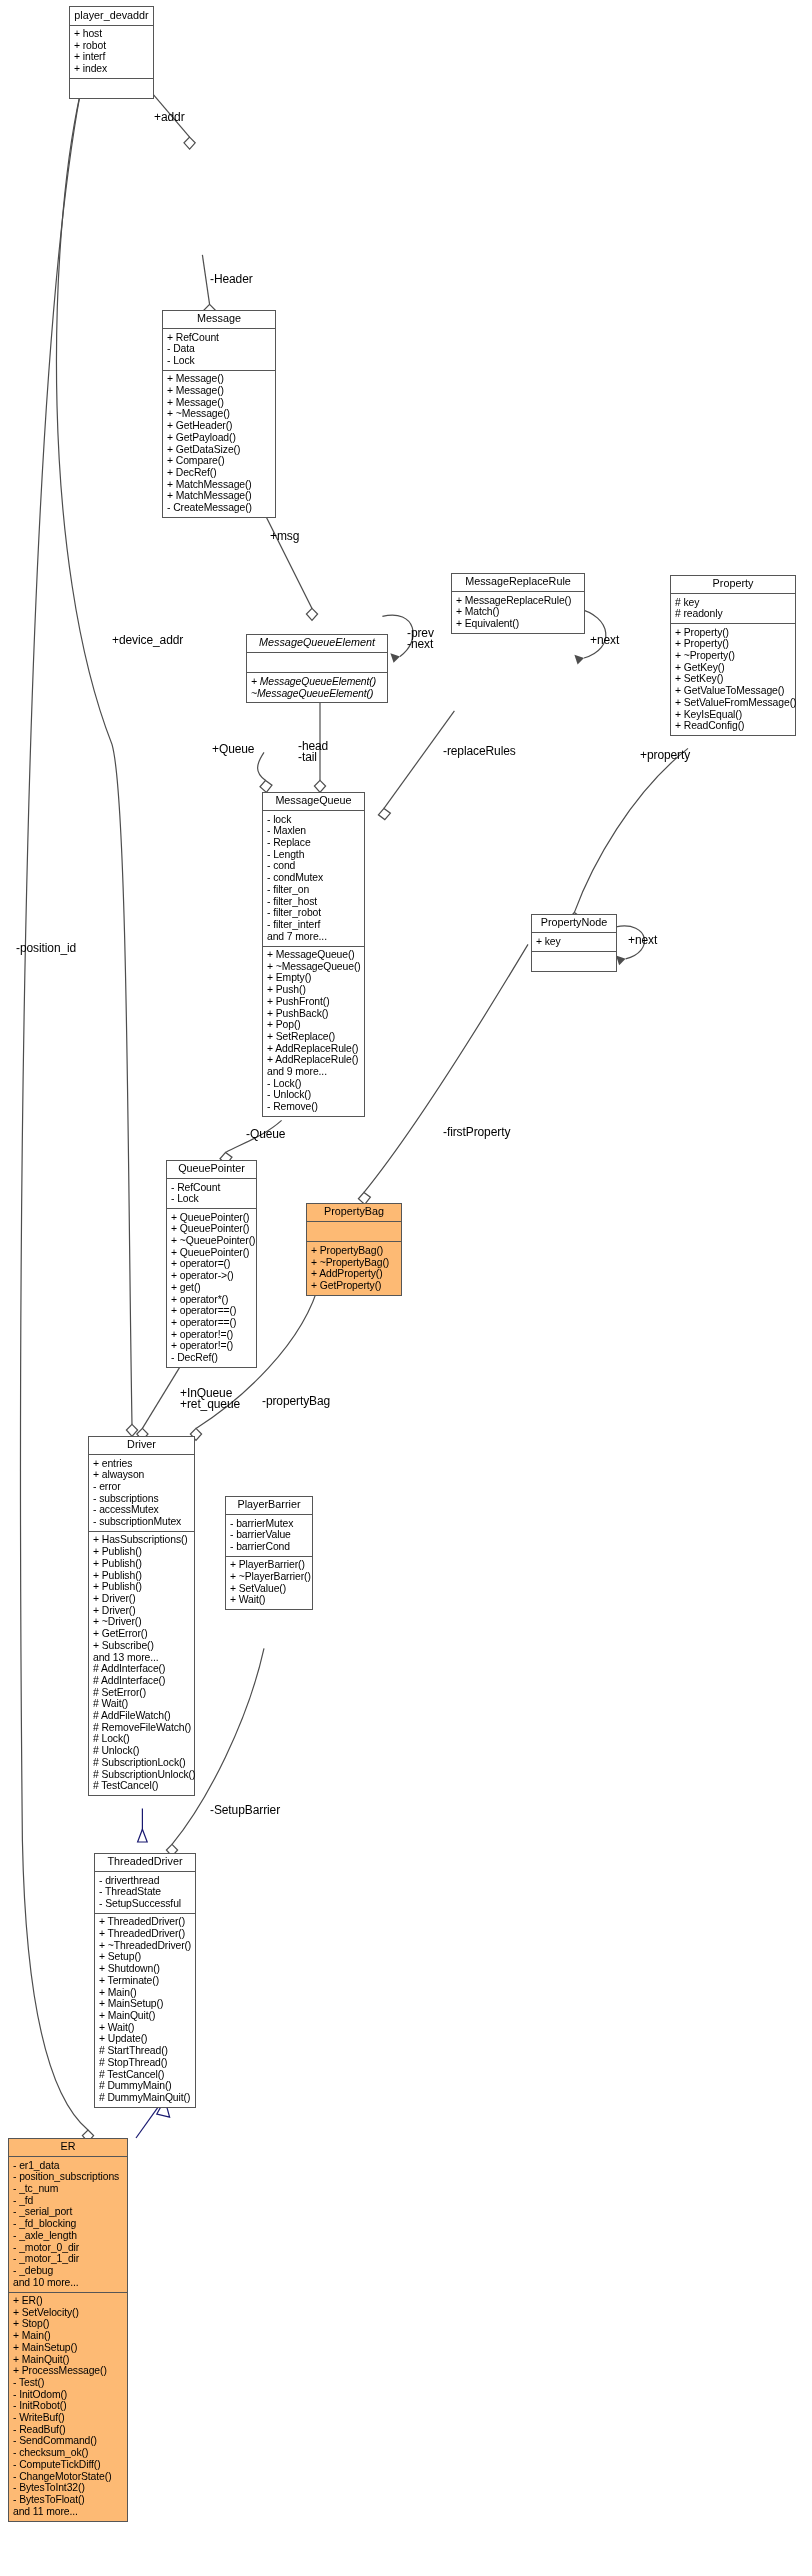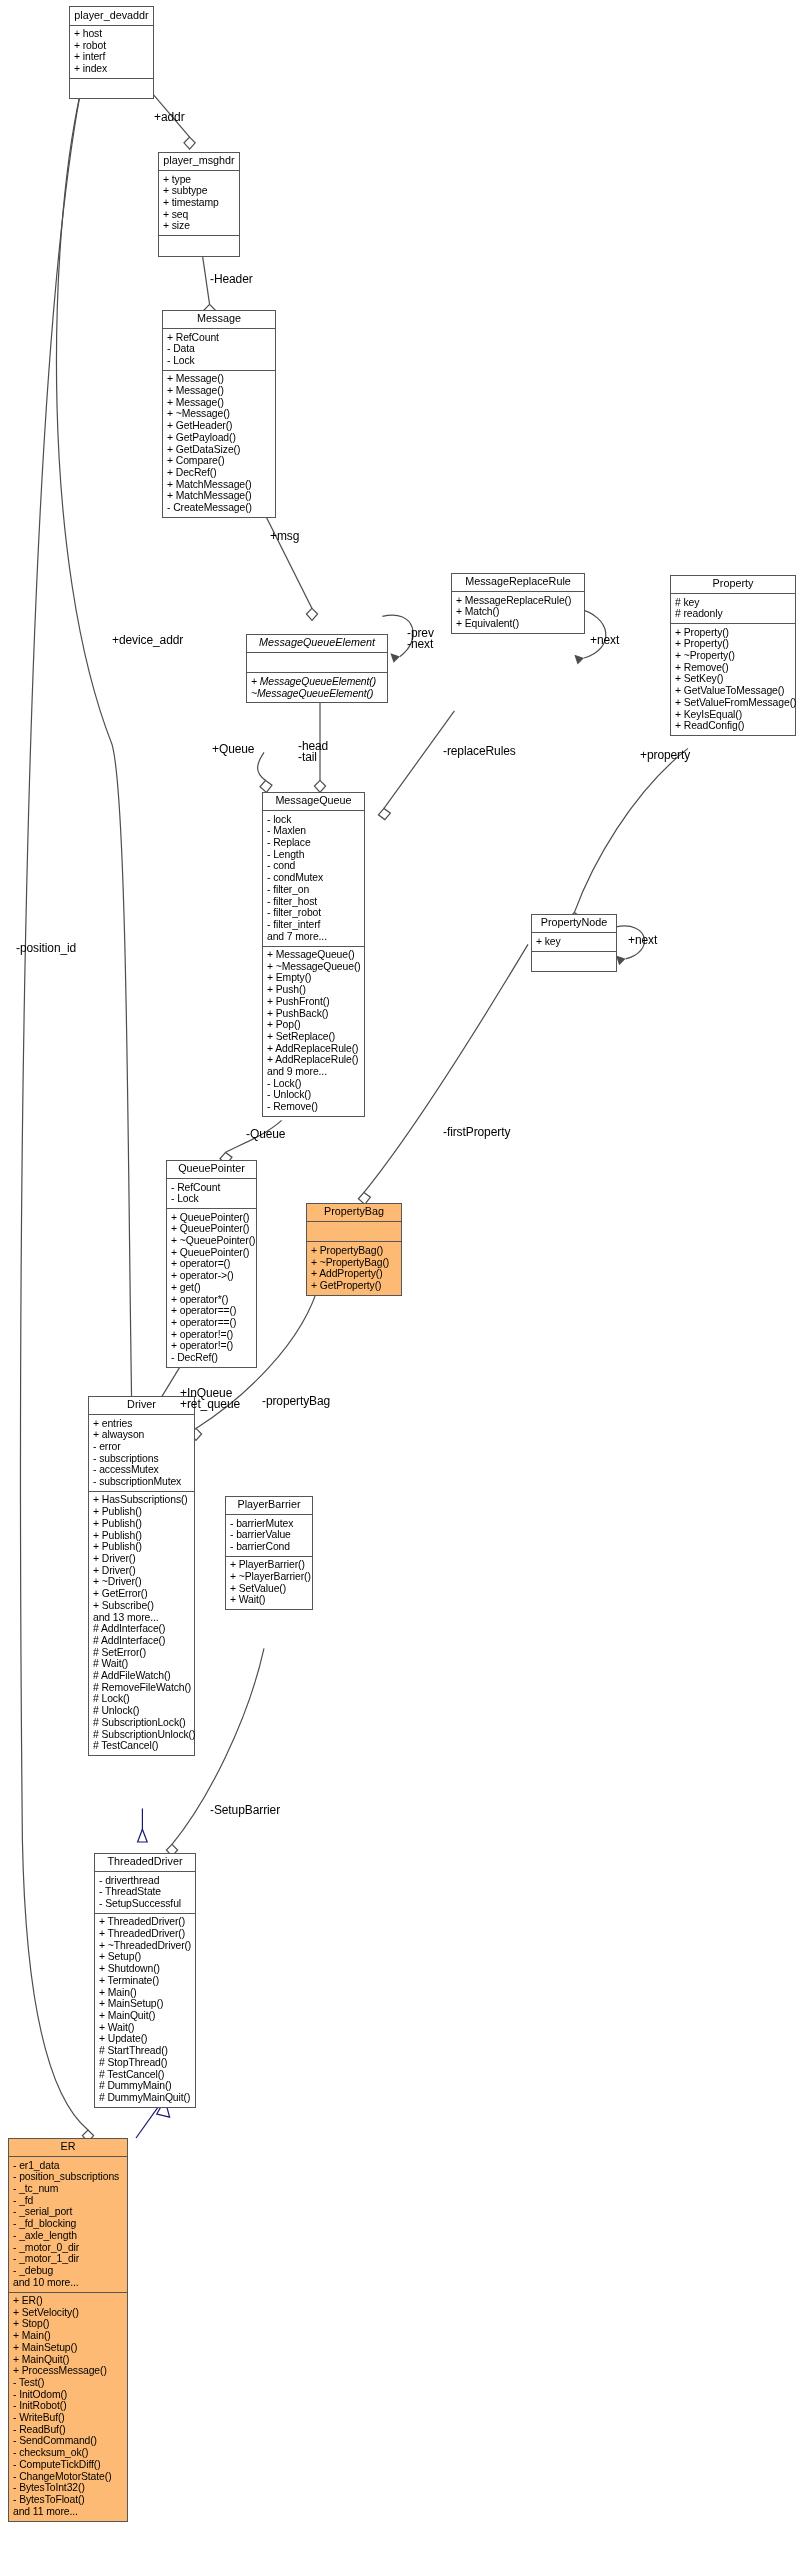--- a/index.html
+++ b/index.html
@@ -152,31 +152,20 @@
     <div class="uml-title">player_devaddr</div>
     <div class="uml-section">
         <div class="uml-row">+ host</div>
         <div class="uml-row">+ robot</div>
         <div class="uml-row">+ interf</div>
         <div class="uml-row">+ index</div>
       </div>
     <div class="uml-section empty"></div>
   </div>
 
-  <div class="uml-class" style="left:158px; top:152px; width:82px;">
-    <div class="uml-title">player_msghdr</div>
-    <div class="uml-section">
-        <div class="uml-row">+ type</div>
-        <div class="uml-row">+ subtype</div>
-        <div class="uml-row">+ timestamp</div>
-        <div class="uml-row">+ seq</div>
-        <div class="uml-row">+ size</div>
-      </div>
-    <div class="uml-section empty"></div>
-  </div>
 
   <div class="uml-class" style="left:162px; top:310px; width:114px;">
     <div class="uml-title">Message</div>
     <div class="uml-section">
         <div class="uml-row">+ RefCount</div>
         <div class="uml-row">- Data</div>
         <div class="uml-row">- Lock</div>
       </div>
     <div class="uml-section">
         <div class="uml-row">+ Message()</div>
@@ -215,21 +204,21 @@
   <div class="uml-class" style="left:670px; top:575px; width:126px;">
     <div class="uml-title">Property</div>
     <div class="uml-section">
         <div class="uml-row"># key</div>
         <div class="uml-row"># readonly</div>
       </div>
     <div class="uml-section">
         <div class="uml-row">+ Property()</div>
         <div class="uml-row">+ Property()</div>
         <div class="uml-row">+ ~Property()</div>
-        <div class="uml-row">+ Remove()</div>
+        <div class="uml-row">+ GetKey()</div>
         <div class="uml-row">+ SetKey()</div>
         <div class="uml-row">+ GetValueToMessage()</div>
         <div class="uml-row">+ SetValueFromMessage()</div>
         <div class="uml-row">+ KeyIsEqual()</div>
         <div class="uml-row">+ ReadConfig()</div>
       </div>
   </div>
 
   <div class="uml-class" style="left:262px; top:792px; width:103px;">
     <div class="uml-title">MessageQueue</div>
@@ -299,21 +288,21 @@
         <div class="uml-row">+ get()</div>
         <div class="uml-row">+ operator*()</div>
         <div class="uml-row">+ operator==()</div>
         <div class="uml-row">+ operator==()</div>
         <div class="uml-row">+ operator!=()</div>
         <div class="uml-row">+ operator!=()</div>
         <div class="uml-row">- DecRef()</div>
       </div>
   </div>
 
-  <div class="uml-class" style="left:88px; top:1396px; width:107px;">
+  <div class="uml-class" style="left:88px; top:1436px; width:107px;">
     <div class="uml-title">Driver</div>
     <div class="uml-section">
         <div class="uml-row">+ entries</div>
         <div class="uml-row">+ alwayson</div>
         <div class="uml-row">- error</div>
         <div class="uml-row">- subscriptions</div>
         <div class="uml-row">- accessMutex</div>
         <div class="uml-row">- subscriptionMutex</div>
       </div>
     <div class="uml-section">

